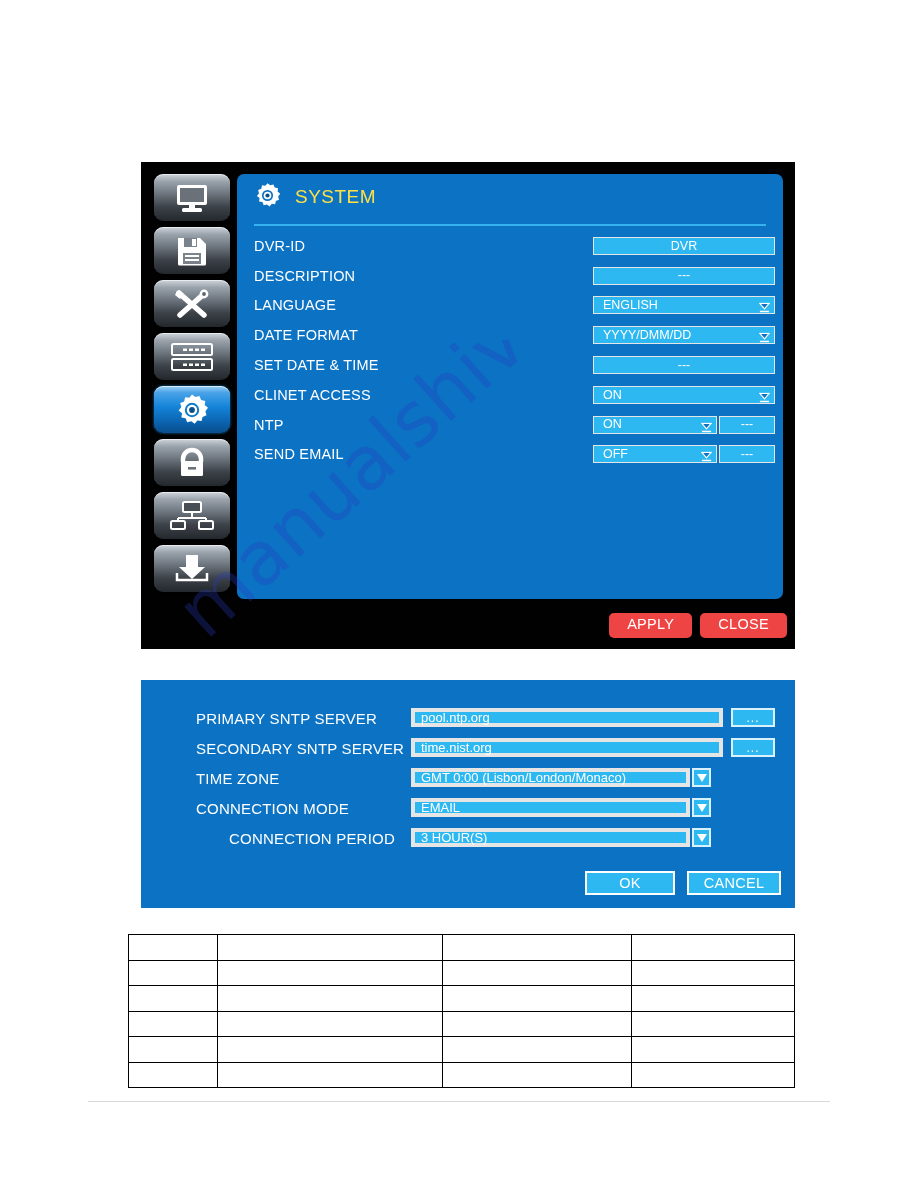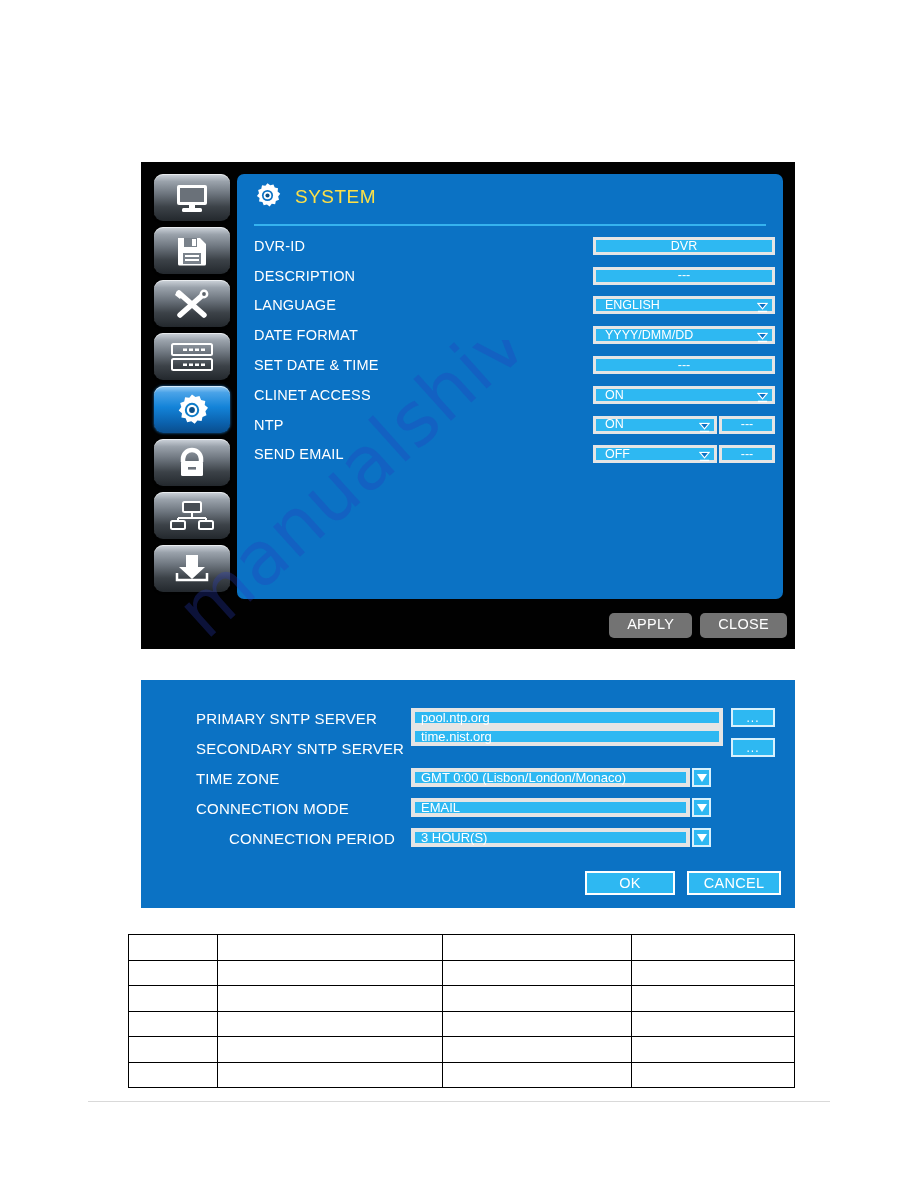--- a/index.html
+++ b/index.html
@@ -130,21 +130,21 @@
   .row-control {
     position: absolute;
     right: 8px;
     display: flex;
     align-items: stretch;
     height: 18px;
   }
 
   .field {
     background: #2eb8f2;
-    border: 3px solid #e5e5e5;
+    border: 1px solid #e5e5e5;
     height: 18px;
     box-sizing: border-box;
     display: flex;
     align-items: center;
     position: relative;
   }
   .field.centered { justify-content: center; }
   .field-text {
     color: #ffffff;
     font-size: 12.5px;
@@ -168,21 +168,21 @@
   }
 
   .footer-btns {
     position: absolute;
     right: 8px;
     bottom: 11px;
     display: flex;
     gap: 8px;
   }
   .pill {
-    background: #737373;
+    background: #ef4444;
     border-radius: 5px;
     color: #ffffff;
     font-size: 14.5px;
     padding: 4px 18px 5px;
     letter-spacing: .3px;
     line-height: 1.1;
   }
 
   
   .ntp-dialog {
@@ -535,21 +535,21 @@
 
 <div class="ntp-dialog">
 
   <span class="d-label" style="left:27px; top:30px;">PRIMARY SNTP SERVER</span>
   <div class="d-field" style="left:270px; top:28px; width:312px;">
     <span class="t">pool.ntp.org</span>
   </div>
   <div class="d-dots" style="left:590px; top:28px;">...</div>
 
   <span class="d-label" style="left:27px; top:60px;">SECONDARY  SNTP SERVER</span>
-  <div class="d-field" style="left:270px; top:47px; width:312px;">
+  <div class="d-field" style="left:270px; top:58px; width:312px;">
     <span class="t">time.nist.org</span>
   </div>
   <div class="d-dots" style="left:590px; top:58px;">...</div>
 
   <span class="d-label" style="left:27px; top:90px;">TIME ZONE</span>
   <div class="d-field" style="left:270px; top:88px; width:279px;">
     <span class="t">GMT 0:00 (Lisbon/London/Monaco)</span>
   </div>
   <div class="d-caret" style="left:551px; top:88px;">
     <svg width="10" height="8" viewBox="0 0 10 8">

